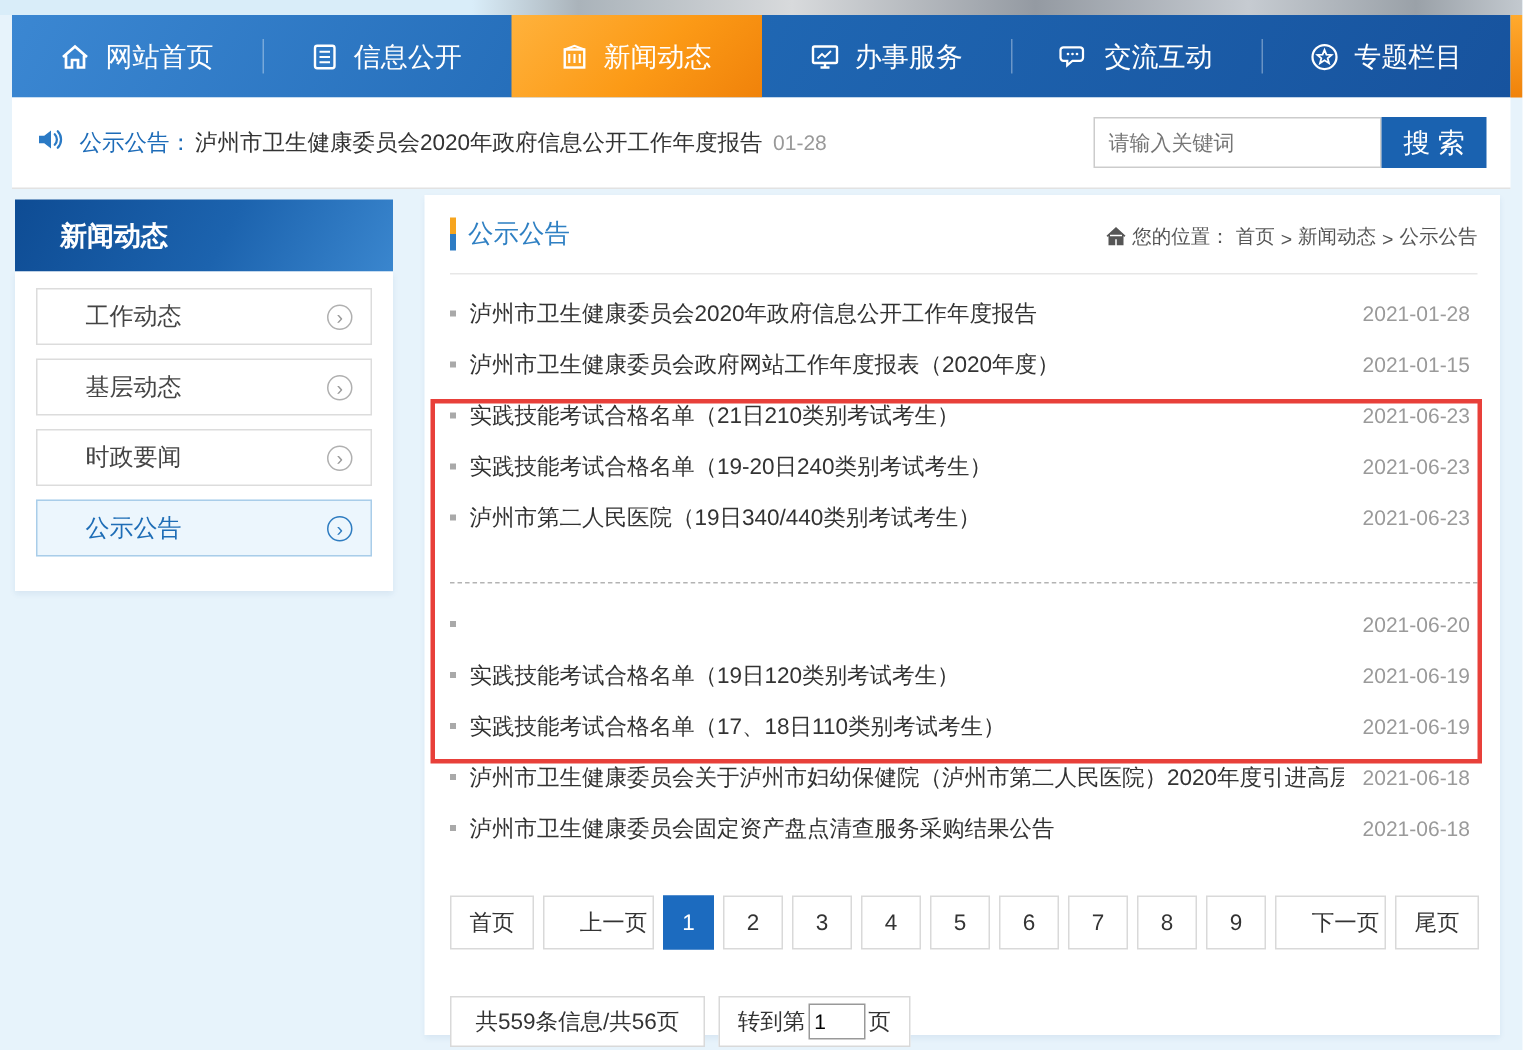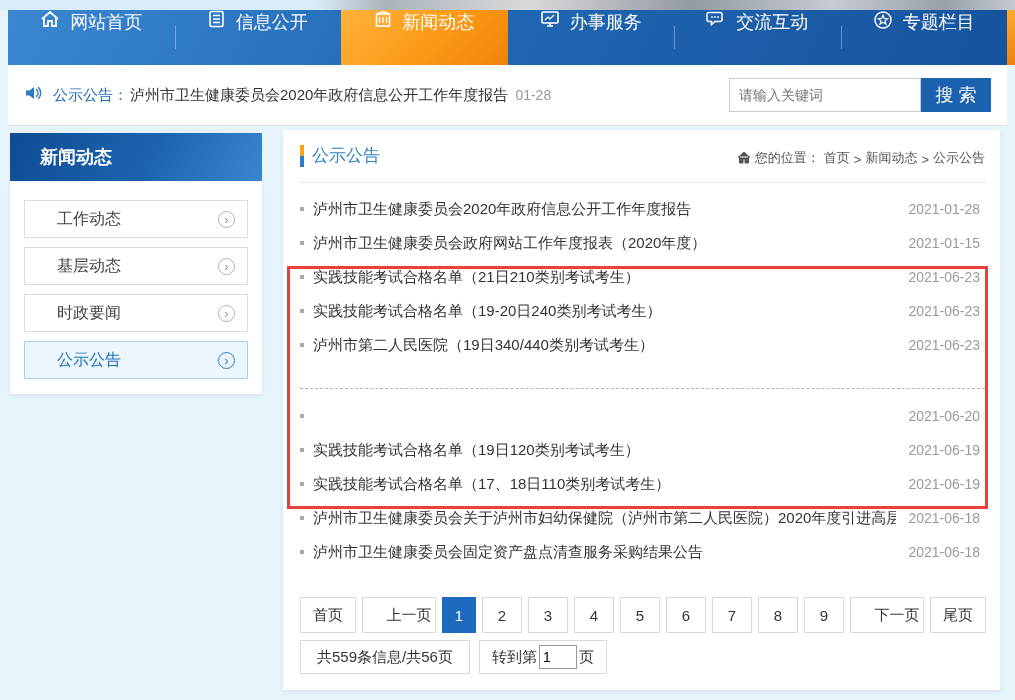--- a/index.html
+++ b/index.html
@@ -9,21 +9,21 @@
     font-family:"Liberation Sans","DejaVu Sans",sans-serif;
   }
   
   .top-strip{position:absolute;left:0;top:0;width:1015px;height:10px;
     background:linear-gradient(90deg,#d9edf9 0%,#d9edf9 31%,#aab3ba 38%,#d8dadc 52%,#949aa2 68%,#c6cbd1 82%,#9aa1a8 93%,#c3c9cf 100%);}
   
   .navbar{position:absolute;left:8px;top:10px;width:999px;height:55px;display:flex;
     background:linear-gradient(118deg,#3b87d2 0%,#2068b4 45%,#17539e 100%);}
   .nav-sliver{position:absolute;left:1007px;top:10px;width:8px;height:55px;
     background:linear-gradient(180deg,#ffaa2e,#f0820a);}
-  .nav-item{flex:1;display:flex;justify-content:center;gap:10px;
+  .nav-item{flex:1;display:flex;align-items:center;justify-content:center;gap:10px;
     color:#fff;font-size:18px;cursor:pointer;position:relative;}
   .nav-item + .nav-item::before{content:"";position:absolute;left:0;top:16px;height:23px;width:1px;
     background:rgba(255,255,255,.35);}
   .nav-item.active{background:linear-gradient(135deg,#ffb23c 0%,#fc9a16 55%,#f0820a 100%);}
   .nav-item.active::before,.nav-item.active + .nav-item::before{display:none;}
   .nav-item svg{display:block;}
   
   .announce{position:absolute;left:8px;top:65px;width:999px;height:61px;background:#fff;
     border-bottom:1px solid #e2e2e2;display:flex;align-items:center;padding:0 16px;box-sizing:border-box;}
   .announce-label{color:#1e6cb8;font-size:15px;margin-left:9px;}
@@ -32,21 +32,21 @@
   .search-wrap{margin-left:auto;display:flex;align-items:center;justify-content:flex-end;}
   .search-input{width:172px;height:32px;border:1px solid #ccc;padding:0 9px;font-size:14px;color:#666;outline:none;
     font-family:"Liberation Sans","DejaVu Sans",sans-serif;}
   .search-btn{width:70px;height:34px;background:#1a62b0;color:#fff;border:none;font-size:18px;cursor:pointer;
     font-family:"Liberation Sans","DejaVu Sans",sans-serif;}
   
   .side-header{position:absolute;left:10px;top:133px;width:252px;height:48px;box-sizing:border-box;
     background:linear-gradient(118deg,#0e4c94 0%,#1c63ae 55%,#3a86ce 100%);
     color:#fff;font-size:18px;font-weight:bold;line-height:48px;padding-left:30px;}
   .side-panel{position:absolute;left:10px;top:181px;width:252px;height:213px;background:#fff;
-    box-shadow:0 2px 4px rgba(30,80,140,.08);box-sizing:border-box;padding-top:19px;}
+    box-shadow:0 2px 4px rgba(30,80,140,.08);box-sizing:border-box;padding-top:11px;}
   .side-item{height:38px;margin:0 14px 9px 14px;border:1px solid #dcdcdc;background:#fff;
     display:flex;align-items:center;padding-left:32px;box-sizing:border-box;
     font-size:16px;color:#444;cursor:pointer;}
   .side-arrow{margin-left:auto;margin-right:12px;width:17px;height:17px;border:1px solid #b0b0b0;border-radius:50%;
     color:#999;font-size:13px;line-height:15px;text-align:center;box-sizing:border-box;}
   .side-item.selected{background:#ecf6fd;border-color:#a9cde9;color:#1e6db6;}
   .side-item.selected .side-arrow{border-color:#2e7cc0;color:#2e7cc0;}
   
   .main-panel{position:absolute;left:283px;top:130px;width:717px;height:560px;background:#fff;
     box-shadow:0 2px 4px rgba(30,80,140,.08);}
@@ -67,21 +67,21 @@
   
   .pagination{position:absolute;left:17px;top:467px;display:flex;gap:6px;}
   .pg{height:36px;box-sizing:border-box;border:1px solid #d9d9d9;background:#fff;color:#333;
     font-size:15px;display:inline-flex;align-items:center;justify-content:center;cursor:pointer;}
   .pg-med{width:56px;}
   .pg-wide{width:74px;padding-left:20px;}
   .pg-num{width:40px;}
   .pg-num.current{width:34px;background:#1c6bbf;border-color:#1c6bbf;color:#fff;}
   .info-row{position:absolute;left:17px;top:510px;display:flex;gap:9px;}
   .info-box{height:34px;box-sizing:border-box;border:1px solid #d9d9d9;background:#fff;color:#333;
-    font-size:15px;display:inline-flex;align-items:center;padding:0 16px;}
+    font-size:15px;display:inline-flex;align-items:center;padding:0 16px;margin-top:24px;}
   .goto-box{padding:0 12px;}
   .goto-input{width:30px;height:22px;border:1px solid #999;font-size:14px;padding:0 3px;margin:0 2px;outline:none;
     font-family:"Liberation Sans","DejaVu Sans",sans-serif;}
 </style>
 </head>
 <body>
 
 <div class="top-strip"></div>
 
 <nav class="navbar">

